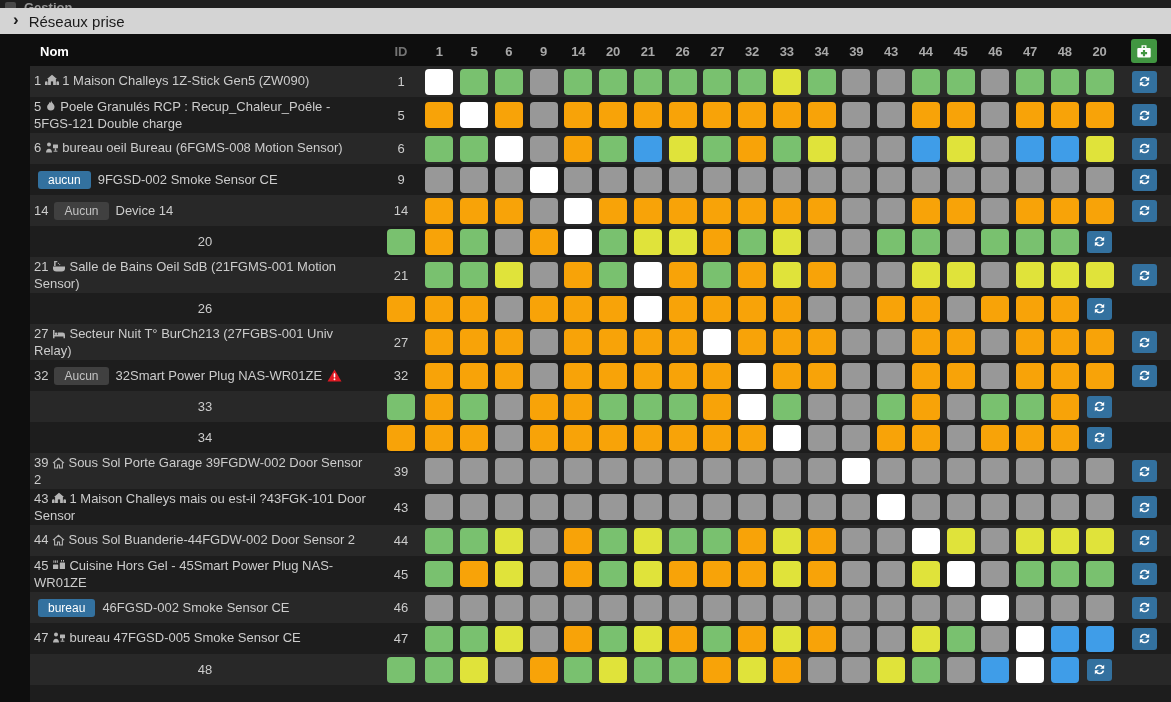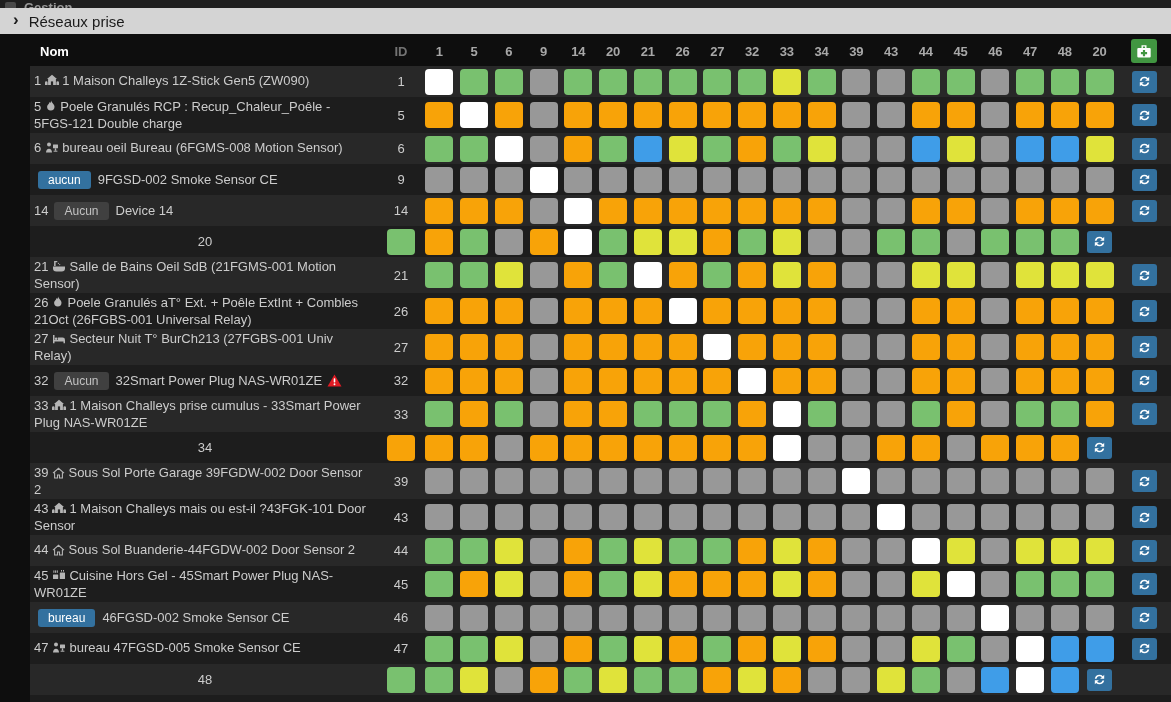--- a/index.html
+++ b/index.html
@@ -351,23 +351,20 @@
             <span style="display: flex;">
               <svg width="15" height="15" viewBox="0 0 16 16">
                 <path fill="#ffffff" d="M8 2.9a5.1 5.1 0 0 1 3.6 1.5L13 3v4.3H8.7l1.8-1.8A3.4 3.4 0 0 0 4.8 7.1H3A5.1 5.1 0 0 1 8 2.9z"></path>
                 <path fill="#ffffff" d="M8 13.1a5.1 5.1 0 0 1-3.6-1.5L3 13V8.7h4.3L5.5 10.5a3.4 3.4 0 0 0 5.7-1.4h1.8A5.1 5.1 0 0 1 8 13.1z"></path>
               </svg>
             </span>
           </button>
         </div>
       </div>
       <div class="grid-row drow">
-        <div class="name-cell"><span class="pfx">26</span><span class="dicon"><svg width="12" height="13" viewBox="0 0 12 13">
-              <path fill="#b5b5b5" d="M6.1.4c.4 2.3 3.4 3.5 3.4 6.3a3.7 3.7 0 0 1-7.4 0C2.1 4.7 4.2 4.1 4.5 1.9c.6 1 1.3 1.6 1.6-1.5z"></path>
-            </svg></span><span>Poele Granulés aT° Ext. + Poêle ExtInt + Combles 21Oct (26FGBS-001 Universal Relay)</span></div>
         <div class="id-cell">26</div>
         <div class="mcell" style="background: rgb(248, 163, 8);"></div>
         <div class="mcell" style="background: rgb(248, 163, 8);"></div>
         <div class="mcell" style="background: rgb(248, 163, 8);"></div>
         <div class="mcell" style="background: rgb(152, 152, 152);"></div>
         <div class="mcell" style="background: rgb(248, 163, 8);"></div>
         <div class="mcell" style="background: rgb(248, 163, 8);"></div>
         <div class="mcell" style="background: rgb(248, 163, 8);"></div>
         <div class="mcell" style="background: rgb(255, 255, 255);"></div>
         <div class="mcell" style="background: rgb(248, 163, 8);"></div>
@@ -462,25 +459,20 @@
             <span style="display: flex;">
               <svg width="15" height="15" viewBox="0 0 16 16">
                 <path fill="#ffffff" d="M8 2.9a5.1 5.1 0 0 1 3.6 1.5L13 3v4.3H8.7l1.8-1.8A3.4 3.4 0 0 0 4.8 7.1H3A5.1 5.1 0 0 1 8 2.9z"></path>
                 <path fill="#ffffff" d="M8 13.1a5.1 5.1 0 0 1-3.6-1.5L3 13V8.7h4.3L5.5 10.5a3.4 3.4 0 0 0 5.7-1.4h1.8A5.1 5.1 0 0 1 8 13.1z"></path>
               </svg>
             </span>
           </button>
         </div>
       </div>
       <div class="grid-row drow">
-        <div class="name-cell"><span class="pfx">33</span><span class="dicon"><svg width="14" height="13" viewBox="0 0 14 13">
-              <path fill="#b5b5b5" d="M7 .8 2 5.1h1.1V11h7.8V5.1H12L7 .8z"></path>
-              <rect x="5.9" y="7.4" width="2.2" height="3.6" fill="#262626"></rect>
-              <path fill="#b5b5b5" d="M0 11h2.6V8.6a1.3 1.3 0 0 0-2.6 0zM11.4 11H14V8.6a1.3 1.3 0 0 0-2.6 0z"></path>
-            </svg></span><span>1 Maison Challeys prise cumulus - 33Smart Power Plug NAS-WR01ZE</span></div>
         <div class="id-cell">33</div>
         <div class="mcell" style="background: rgb(121, 193, 111);"></div>
         <div class="mcell" style="background: rgb(248, 163, 8);"></div>
         <div class="mcell" style="background: rgb(121, 193, 111);"></div>
         <div class="mcell" style="background: rgb(152, 152, 152);"></div>
         <div class="mcell" style="background: rgb(248, 163, 8);"></div>
         <div class="mcell" style="background: rgb(248, 163, 8);"></div>
         <div class="mcell" style="background: rgb(121, 193, 111);"></div>
         <div class="mcell" style="background: rgb(121, 193, 111);"></div>
         <div class="mcell" style="background: rgb(121, 193, 111);"></div>

